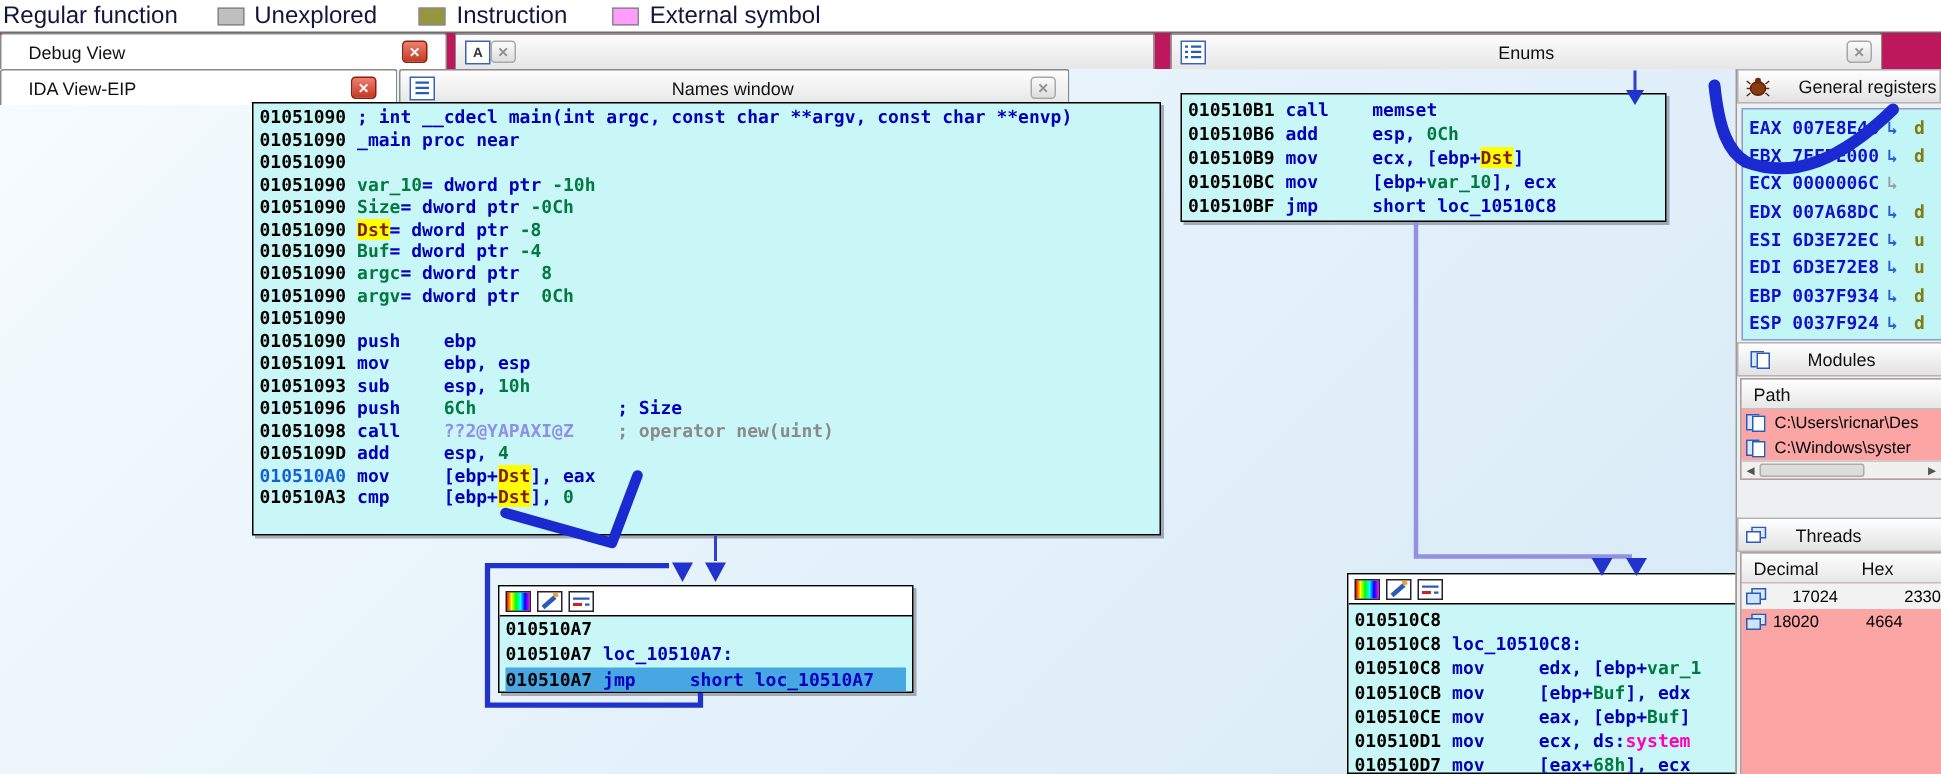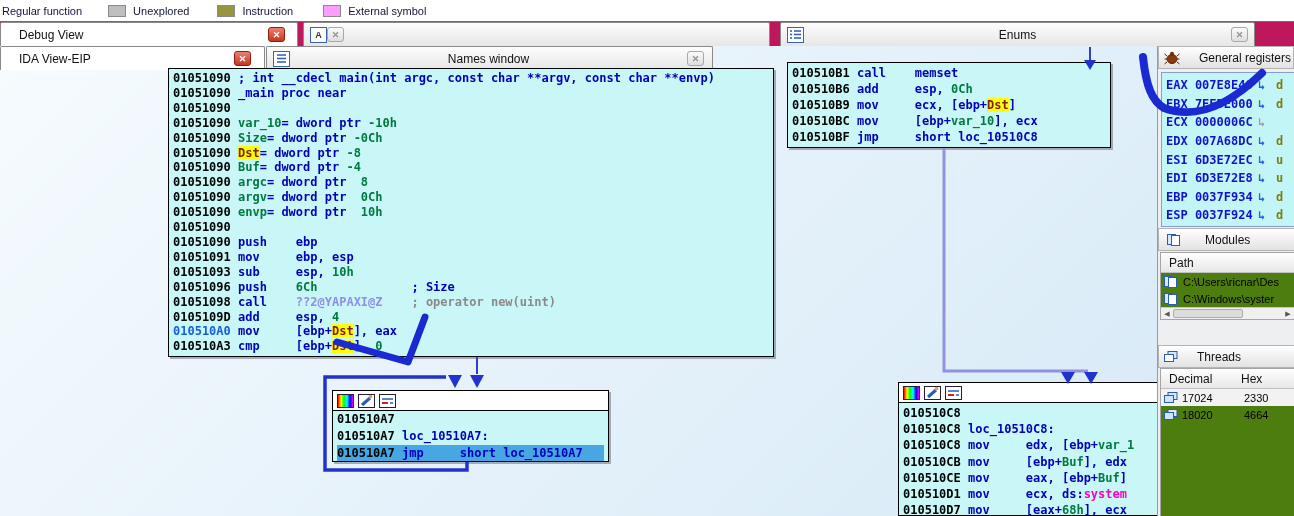--- a/index.html
+++ b/index.html
@@ -3,21 +3,21 @@
 <meta charset="utf-8">
 <style>
   * { margin:0; padding:0; box-sizing:border-box; }
   html,body { width:1294px; height:516px; overflow:hidden; background:#fff;
               font-family:"Liberation Sans", sans-serif; }
   #stage { position:relative; width:1294px; height:516px; }
 
   
   .legend { position:absolute; left:0; top:0; width:1294px; height:22px; background:#ffffff;
             border-bottom:1px solid #6e6e6e; display:flex; align-items:center;
-            font-size:11px; color:#14143c; }
+            font-size:16px; color:#14143c; }
   .legend .sw { width:18px; height:12px; border:1px solid #8a8a8a; display:inline-block; }
   .legend .lbl { margin-left:7px; }
 
   
   .tabstrip { position:absolute; left:0; width:1294px; height:24px; background:#be185d; }
   .tab { position:absolute; top:0; height:24px; border:1px solid #8a8a8a; border-bottom:none;
          border-radius:2px 2px 0 0; background:linear-gradient(#fdfdfd,#e6e6e6);
          display:flex; align-items:center; font-size:12px; color:#111; }
   .tab.active { background:#ffffff; }
   .tab .title-center { flex:1; text-align:center; }
@@ -58,21 +58,21 @@
   .dockhdr { height:23px; background:linear-gradient(#ffffff,#e2e2e2); border:1px solid #b4b4b4;
              display:flex; align-items:center; gap:19px; padding-left:5px; color:#111; }
   .regpanel { position:absolute; left:3px; top:26px; width:140px; height:155px;
               background:#c2f6f6; border:1px solid #8b9cd0; padding:3px 0 0 4px; overflow:hidden; }
   .regrow { display:flex; align-items:center; height:18.6px; white-space:nowrap;
             font-family:"DejaVu Sans Mono", monospace; font-weight:bold; font-size:12px; }
   .regval { color:#1212cc; width:92px; }
   .regarrow { width:18px; font-size:12px; }
   .regarrow.blue { color:#2a62d8; } .regarrow.gray { color:#9aa0a8; }
   .regsuf { color:#7d7d10; }
-  .panelbox { position:absolute; background:#4d7c0f; border:1px solid #a5a5a5; overflow:hidden; }
+  .panelbox { position:absolute; background:#fca5a5; border:1px solid #a5a5a5; overflow:hidden; }
   .colhdr { height:20px; background:linear-gradient(#fefefe,#e7e7e7); border-bottom:1px solid #c0c0c0;
             display:flex; align-items:center; padding-left:8px; color:#111; }
   .listrow { height:17px; display:flex; align-items:center; white-space:nowrap; overflow:hidden;
              font-size:11px; color:#000; }
   .licon { width:15px; height:12px; margin:0 4px 0 3px; position:relative; flex:0 0 auto; }
   .licon .pg { position:absolute; width:9px; height:11px; background:#fff; border:1px solid #2a5bb8; }
   .licon .pg.b { left:4px; top:1px; } .licon .pg.a { left:0; top:0; background:#dce8fa; }
   .hscroll { position:absolute; left:0; right:0; bottom:0; height:12px; background:#f0f0f0;
              border-top:1px solid #c8c8c8; display:flex; align-items:center; }
   .harrow { width:12px; height:11px; font-size:7px; color:#555; display:flex; align-items:center;
@@ -153,21 +153,20 @@
     <div class="code" style="line-height:14.9px">
         <div class="cl"><span class="s-a">01051090 </span><span class="s-n">; int __cdecl main(int argc, const char **argv, const char **envp)</span></div>
         <div class="cl"><span class="s-a">01051090 </span><span class="s-n">_main proc near</span></div>
         <div class="cl"><span class="s-a">01051090</span></div>
         <div class="cl"><span class="s-a">01051090 </span><span class="s-g">var_10</span><span class="s-n">= dword ptr </span><span class="s-g">-10h</span></div>
         <div class="cl"><span class="s-a">01051090 </span><span class="s-g">Size</span><span class="s-n">= dword ptr </span><span class="s-g">-0Ch</span></div>
         <div class="cl"><span class="s-a">01051090 </span><span class="s-hl">Dst</span><span class="s-n">= dword ptr </span><span class="s-g">-8</span></div>
         <div class="cl"><span class="s-a">01051090 </span><span class="s-g">Buf</span><span class="s-n">= dword ptr </span><span class="s-g">-4</span></div>
         <div class="cl"><span class="s-a">01051090 </span><span class="s-g">argc</span><span class="s-n">= dword ptr  </span><span class="s-g">8</span></div>
         <div class="cl"><span class="s-a">01051090 </span><span class="s-g">argv</span><span class="s-n">= dword ptr  </span><span class="s-g">0Ch</span></div>
-        <div class="cl"><span class="s-a">01051090 </span><span class="s-g">envp</span><span class="s-n">= dword ptr  </span><span class="s-g">10h</span></div>
         <div class="cl"><span class="s-a">01051090</span></div>
         <div class="cl"><span class="s-a">01051090 </span><span class="s-n">push    ebp</span></div>
         <div class="cl"><span class="s-a">01051091 </span><span class="s-n">mov     ebp, esp</span></div>
         <div class="cl"><span class="s-a">01051093 </span><span class="s-n">sub     esp, </span><span class="s-g">10h</span></div>
         <div class="cl"><span class="s-a">01051096 </span><span class="s-n">push    </span><span class="s-g">6Ch</span><span class="s-n">             </span><span class="s-n">; Size</span></div>
         <div class="cl"><span class="s-a">01051098 </span><span class="s-n">call    </span><span class="s-pu">??2@YAPAXI@Z</span><span class="s-n">    </span><span class="s-cm">; operator new(uint)</span></div>
         <div class="cl"><span class="s-a">0105109D </span><span class="s-n">add     esp, </span><span class="s-g">4</span></div>
         <div class="cl"><span class="s-bl">010510A0 </span><span class="s-n">mov     [ebp+</span><span class="s-hl">Dst</span><span class="s-n">], eax</span></div>
         <div class="cl"><span class="s-a">010510A3 </span><span class="s-n">cmp     [ebp+</span><span class="s-hl">Dst</span><span class="s-n">], </span><span class="s-g">0</span></div>
       </div>
@@ -326,21 +325,21 @@
           <rect x="0.5" y="3.5" width="9" height="7" fill="#ffffff" stroke="#2a5bb8"></rect>
         </svg>
       <span>Threads</span>
     </div>
     <div class="panelbox" style="left:2px;top:322px;width:135px;height:164px">
       <div class="colhdr" style="padding-left:8px">
         <span style="width:72px">Decimal</span>
         <span>Hex</span>
       </div>
       <div id="thrrows">
-          <div class="listrow" style="background: rgb(242, 242, 242);">
+          <div class="listrow" style="background: rgb(242, 242, 242); justify-content: space-between;">
             <svg width="14" height="12" style="margin:0 4px 0 3px">
               <rect x="4" y="0.5" width="9" height="7" fill="#dce8fa" stroke="#2a5bb8"></rect>
               <rect x="0.5" y="3.5" width="9" height="7" fill="#cfe3fa" stroke="#2a5bb8"></rect>
             </svg>
             <span style="width:62px">17024</span>
             <span>2330</span>
           </div>
           <div class="listrow">
             <svg width="14" height="12" style="margin:0 4px 0 3px">
               <rect x="4" y="0.5" width="9" height="7" fill="#dce8fa" stroke="#2a5bb8"></rect>

